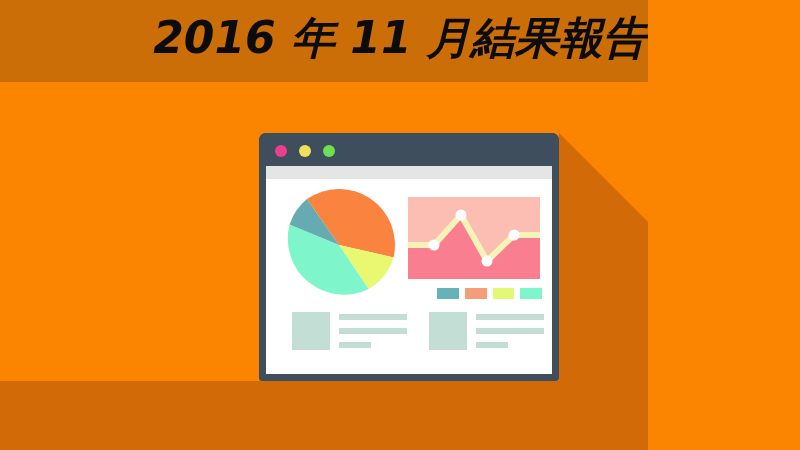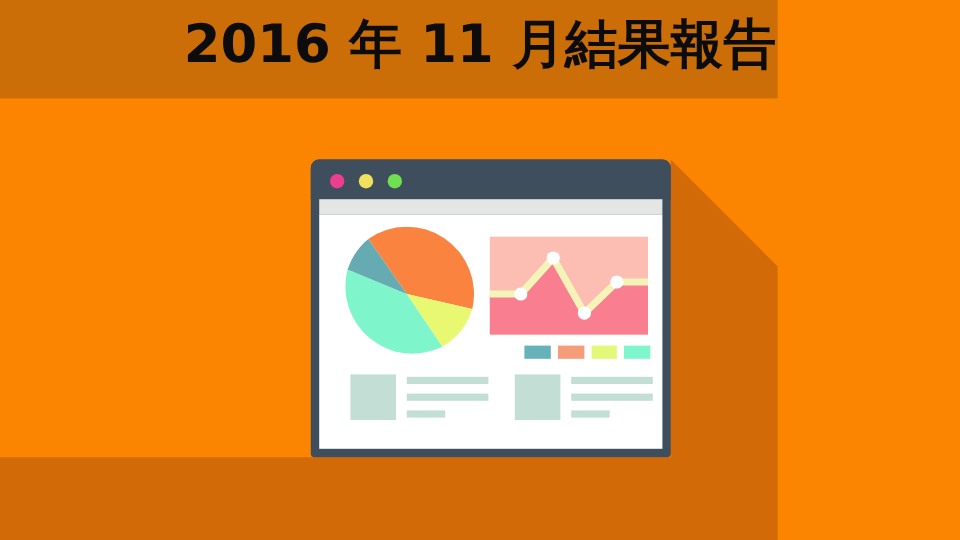--- a/index.html
+++ b/index.html
@@ -13,20 +13,21 @@
     background: #fb8500;
     overflow: hidden;
   }
 
   #slide {
     position: relative;
     width: 648px;
     height: 450px;
     background: #fb8500;
     overflow: hidden;
+    font-style: italic;
   }
 
   
   #long-shadow {
     position: absolute;
     left: 259px;
     top: 133px;
     width: 300px;
     height: 248px;
     pointer-events: none;

